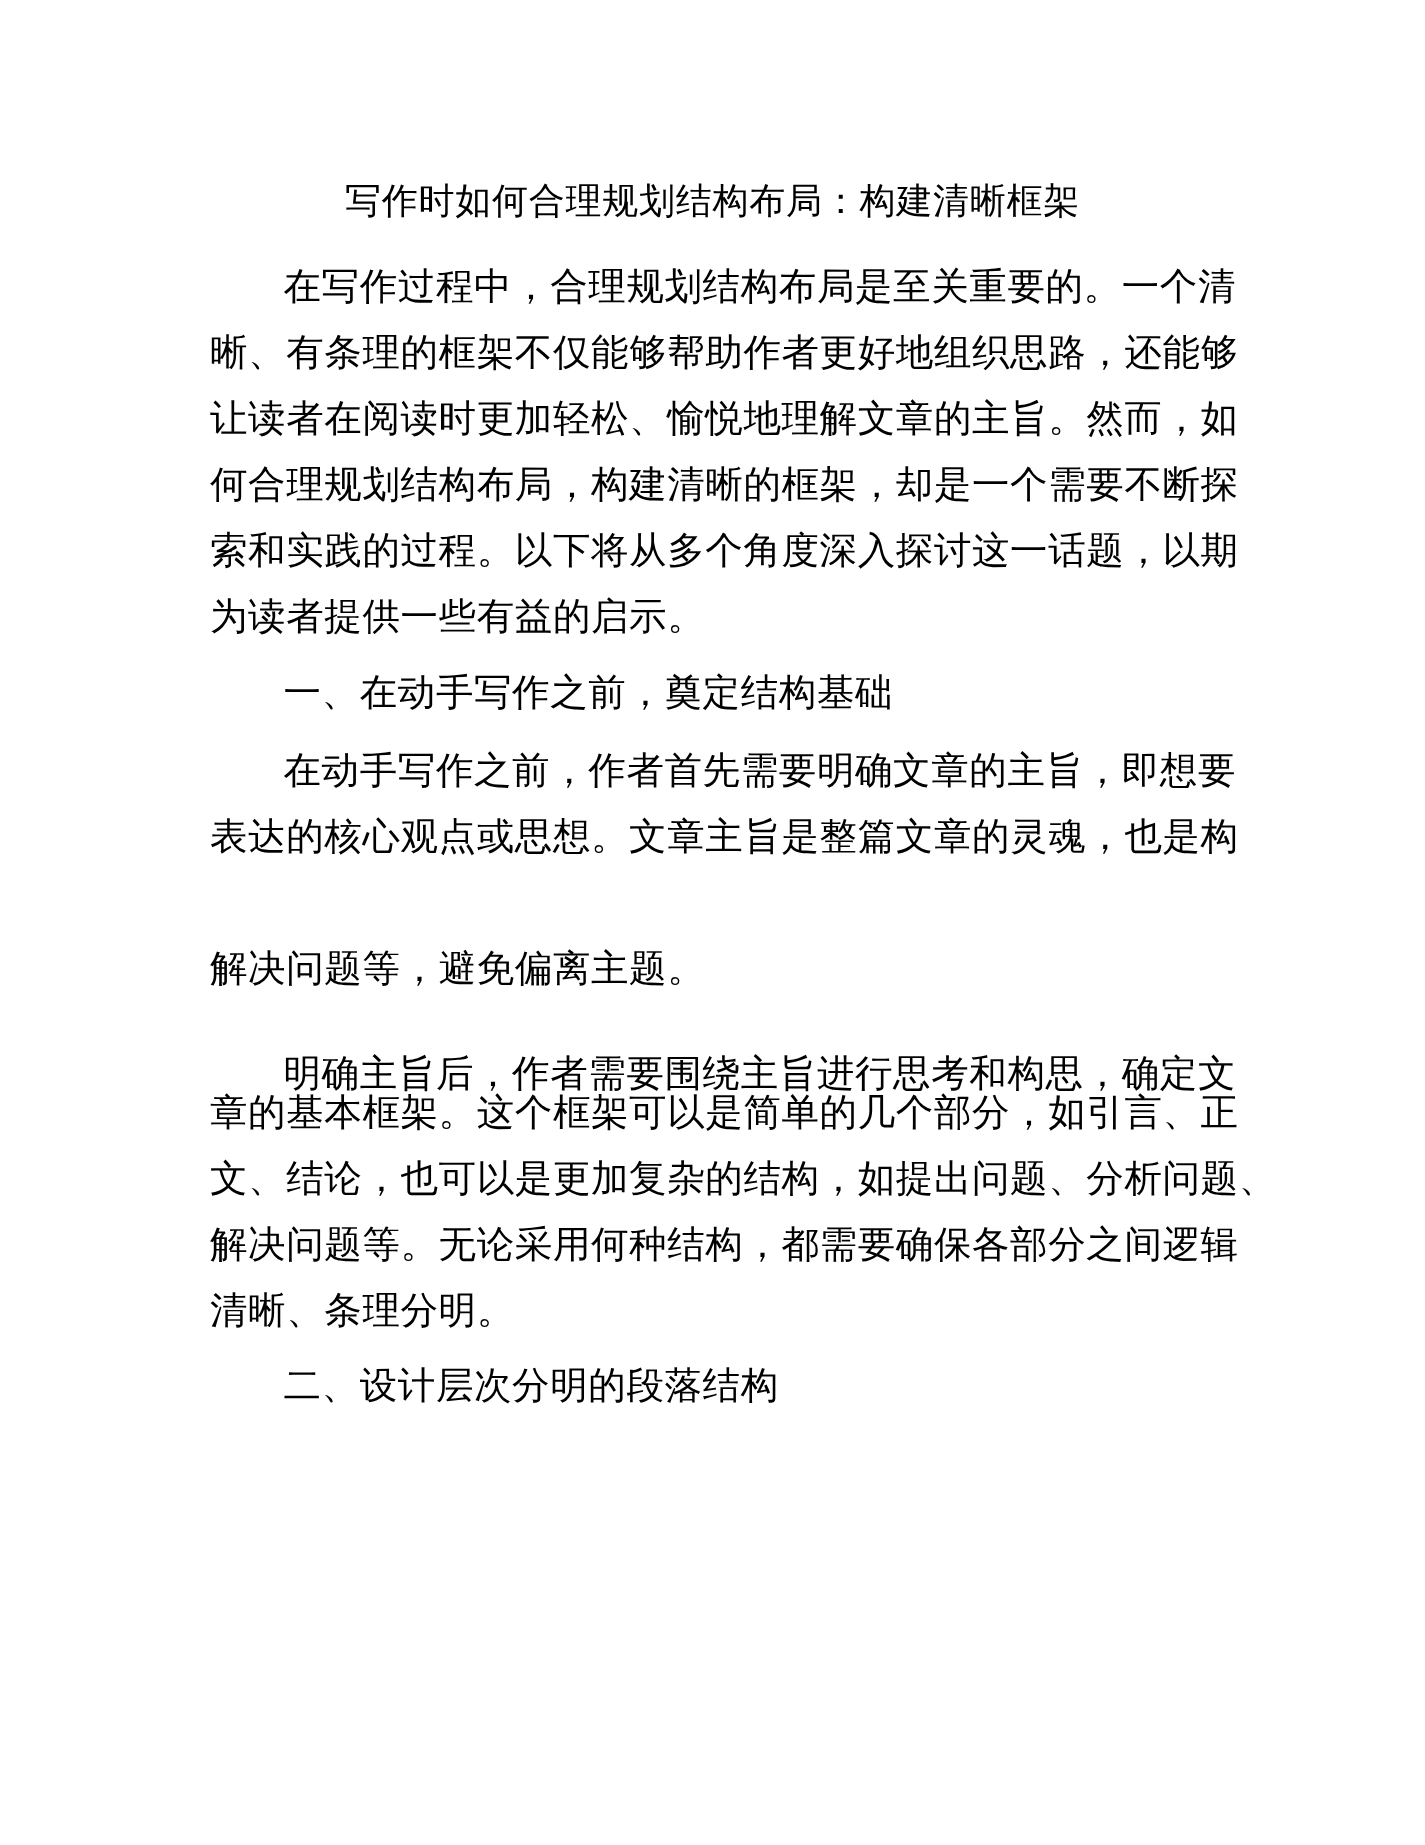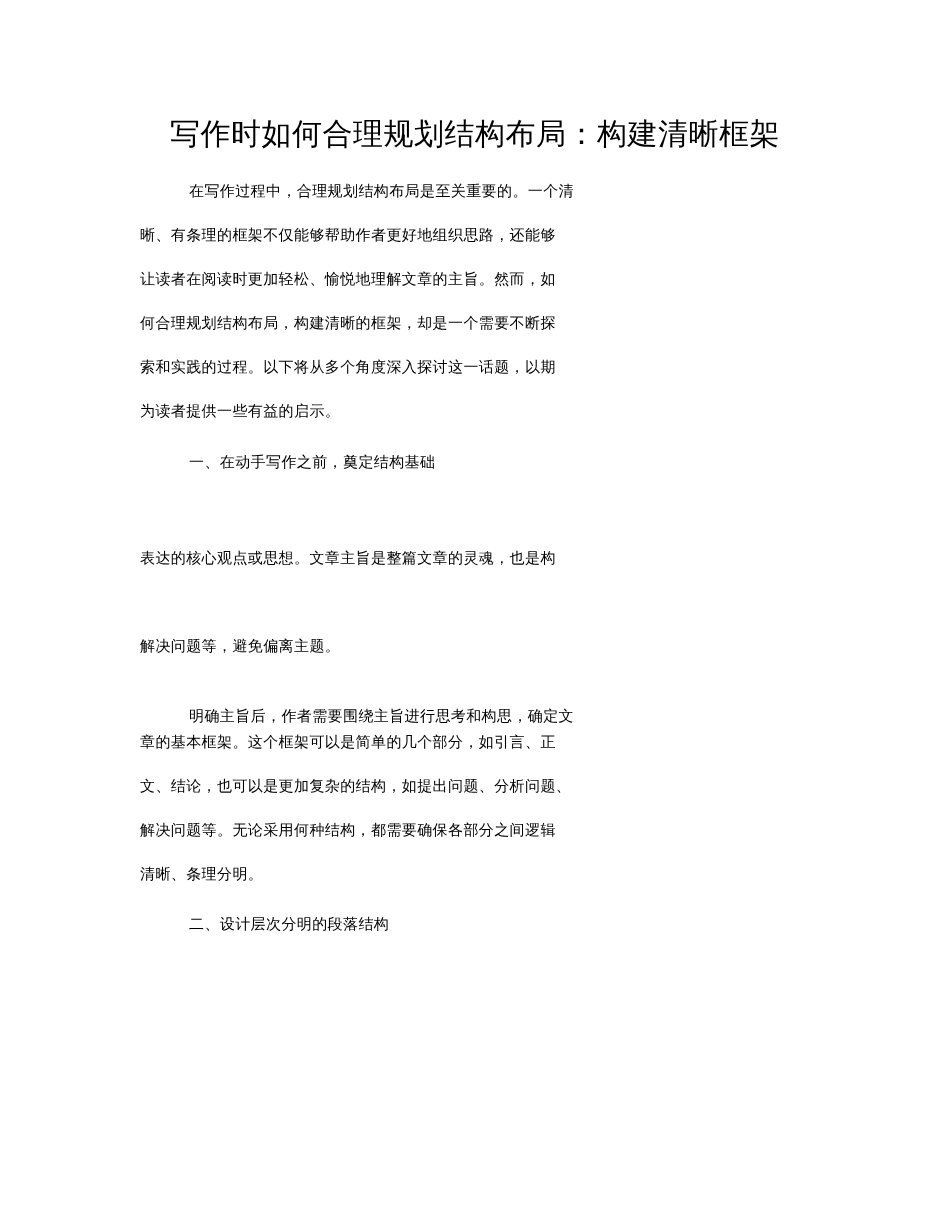--- a/index.html
+++ b/index.html
@@ -1,39 +1,40 @@
 <!DOCTYPE html>
 <html><head>
   <meta charset="utf-8">
   <style>
     html, body { margin: 0; padding: 0; background: #ffffff; }
     body { width: 950px; height: 1230px; position: relative; overflow: hidden;
            font-family: "DejaVu Sans", "Liberation Sans", sans-serif; color: #000; }
     .page { position: absolute; left: 0; top: 0; width: 950px; height: 1230px; background: #fff; }
     .title { position: absolute; left: 0; width: 950px; top: 112px; text-align: center;
-             font-size: 30px; line-height: 44px; white-space: nowrap; letter-spacing: 0.5px; }
-    .line { position: absolute; left: 140px; font-size: 15px; line-height: 30px;
+             font-size: 24px; line-height: 44px; white-space: nowrap; letter-spacing: 0.5px; }
+    .line { position: absolute; left: 140px; font-size: 25px; line-height: 30px;
             white-space: nowrap; letter-spacing: 0.4px; }
     .indent { left: 189px; }
   </style>
 </head>
 <body>
 
 <div class="page">
   <div class="title">写作时如何合理规划结构布局：构建清晰框架</div>
 
   <div class="line indent" style="top:176px">在写作过程中，合理规划结构布局是至关重要的。一个清</div>
   <div class="line" style="top:264px">让读者在阅读时更加轻松、愉悦地理解文章的主旨。然而，如</div>
   <div class="line" style="top:220px">晰、有条理的框架不仅能够帮助作者更好地组织思路，还能够</div>
   <div class="line" style="top:308px">何合理规划结构布局，构建清晰的框架，却是一个需要不断探</div>
   <div class="line" style="top:352px">索和实践的过程。以下将从多个角度深入探讨这一话题，以期</div>
   <div class="line" style="top:396px">为读者提供一些有益的启示。</div>
 
   <div class="line indent" style="top:447px">一、在动手写作之前，奠定结构基础</div>
 
+  <div class="line indent" style="top:499px">在动手写作之前，作者首先需要明确文章的主旨，即想要</div>
   <div class="line" style="top:543px">表达的核心观点或思想。文章主旨是整篇文章的灵魂，也是构</div>
   <div class="line" style="top:631px">解决问题等，避免偏离主题。</div>
 
   <div class="line indent" style="top:701px">明确主旨后，作者需要围绕主旨进行思考和构思，确定文</div>
   <div class="line" style="top:727px">章的基本框架。这个框架可以是简单的几个部分，如引言、正</div>
   <div class="line" style="top:771px">文、结论，也可以是更加复杂的结构，如提出问题、分析问题、</div>
   <div class="line" style="top:815px">解决问题等。无论采用何种结构，都需要确保各部分之间逻辑</div>
   <div class="line" style="top:859px">清晰、条理分明。</div>
 
   <div class="line indent" style="top:909px">二、设计层次分明的段落结构</div>

